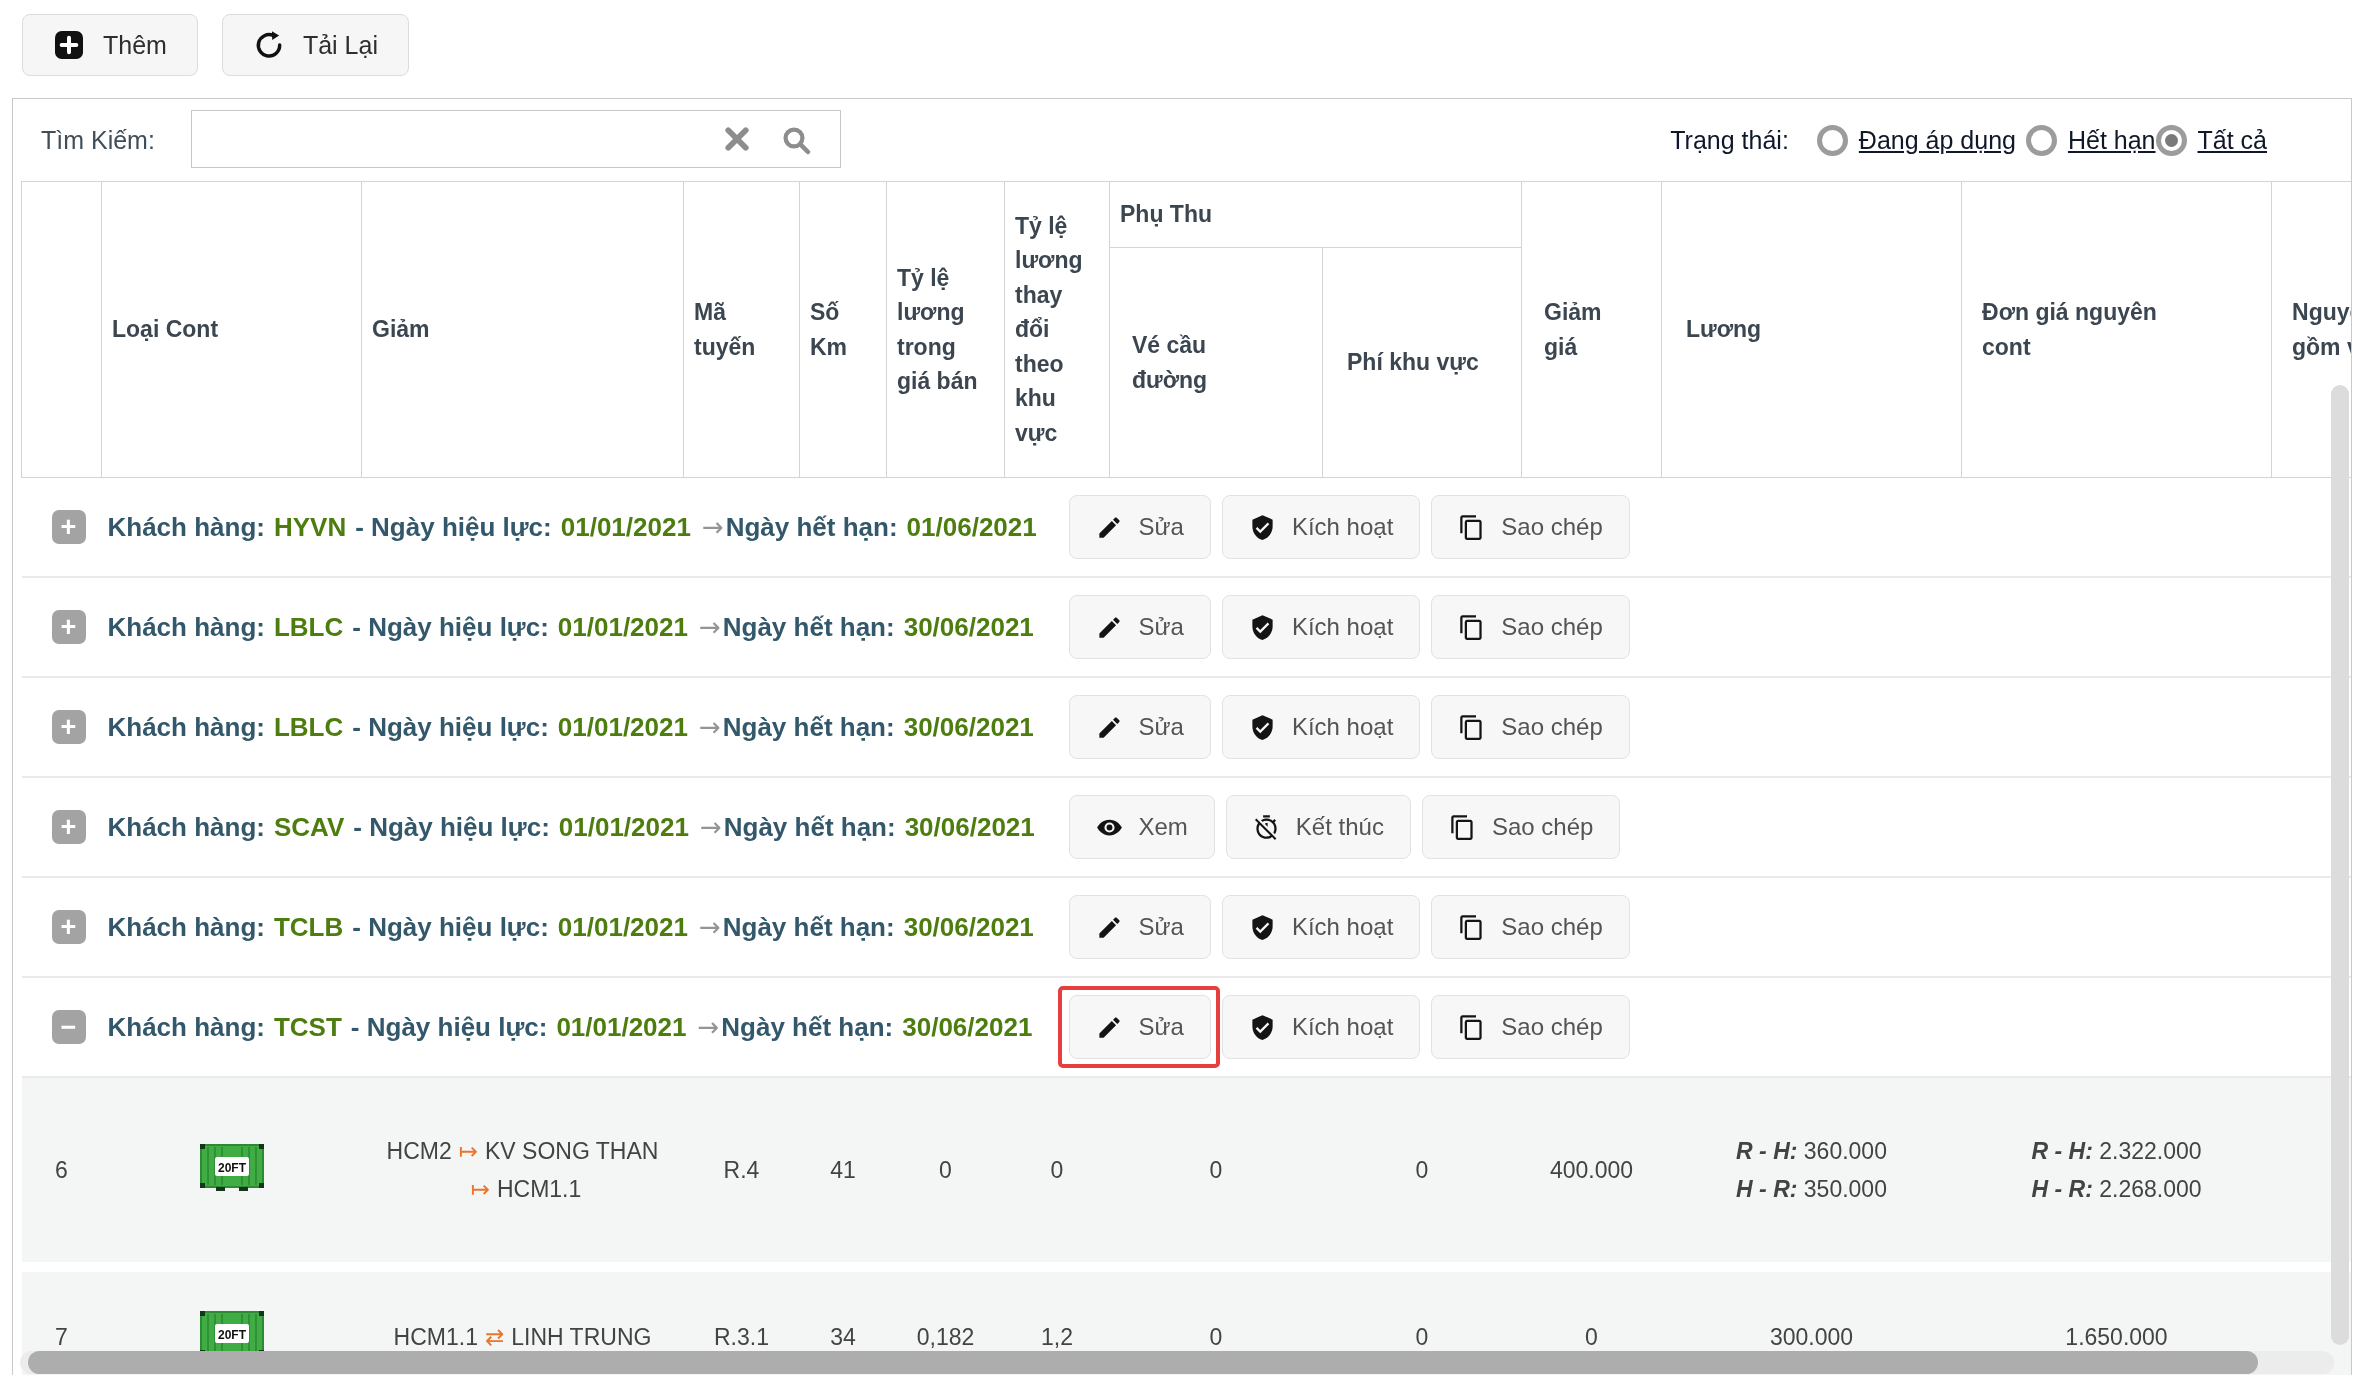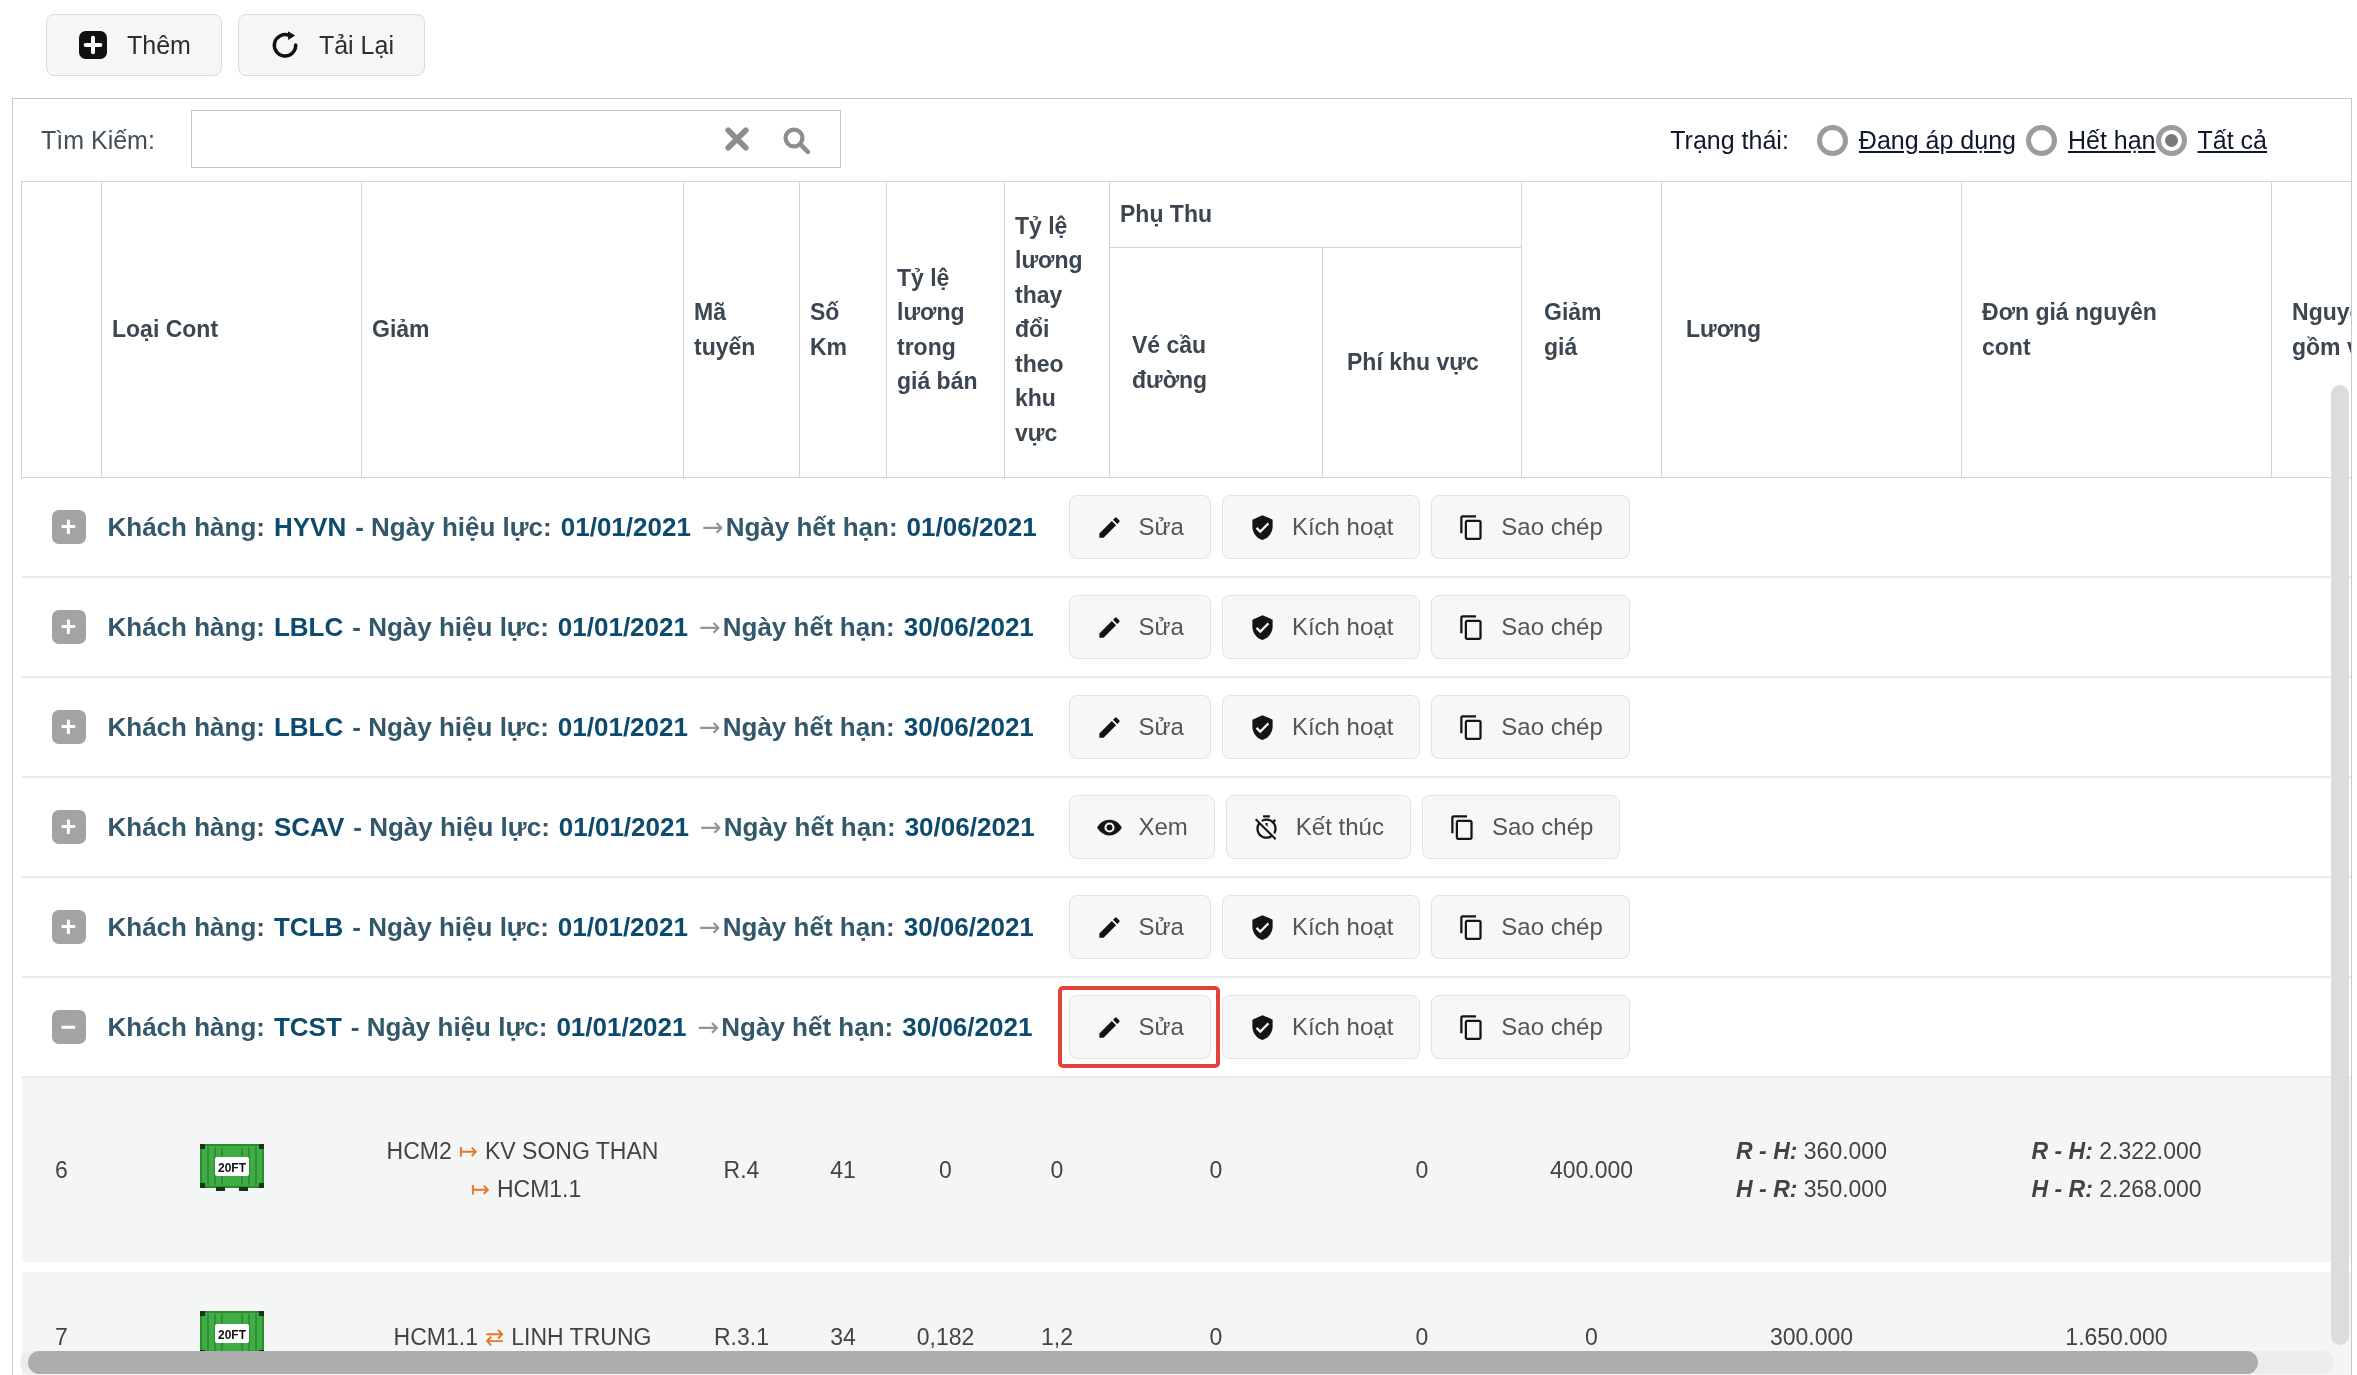--- a/index.html
+++ b/index.html
@@ -1,20 +1,20 @@
 <!DOCTYPE html>
 <html><head>
 <meta charset="utf-8">
 <style>
   html,body{margin:0;padding:0;background:#fff;overflow:hidden;}
   #screen{position:relative;width:2357px;height:1375px;background:#fff;
           font-family:"Liberation Sans","DejaVu Sans",sans-serif;overflow:hidden;}
 
   
-  .toolbar{position:absolute;top:14px;left:22px;display:flex;gap:16px;z-index:2;margin-left:24px;}
+  .toolbar{position:absolute;top:14px;left:22px;display:flex;gap:24px;z-index:2;}
   .tbtn{display:inline-flex;align-items:center;gap:18px;height:62px;padding:0 30px;
         background:#f6f6f6;border:1px solid #dcdcdc;border-radius:8px;
         font-size:25px;color:#2e2e2e;cursor:pointer;}
   .tbtn svg{display:block;}
 
   
   .panel{position:absolute;left:12px;top:98px;width:2340px;height:1285px;
          border:1px solid #c9c9c9;border-bottom:none;background:#fff;overflow:hidden;box-sizing:border-box;}
 
   
@@ -58,21 +58,21 @@
 
   
   tr.group td{position:relative;background:#fff;border:none;border-bottom:2px solid #eaeaea;
               height:98px;padding:0;}
   .gwrap{display:flex;align-items:center;height:100%;padding-left:30px;}
   .gx{width:34px;height:34px;border-radius:7px;background:#a3a3a3;color:#fff;
       font-size:27px;font-weight:700;display:flex;align-items:center;justify-content:center;
       margin-right:22px;cursor:pointer;line-height:1;flex:none;}
   .gtext{font-size:26px;font-weight:700;color:#33586b;white-space:nowrap;}
   .gtext span{margin-right:9px;}
-  .gtext .o{color:#0c4a6e;}
+  .gtext .o{color:#4d7c0f;}
   .gtext .ar{color:#949494;font-weight:400;font-family:"DejaVu Sans",sans-serif;margin:0 2px;}
   .gactions{position:absolute;left:1047px;top:50%;transform:translateY(-50%);
             display:flex;gap:11px;align-items:center;}
   .abtn{display:inline-flex;align-items:center;gap:16px;height:64px;padding:0 26px;
         background:#f7f7f7;border:1px solid #e2e2e2;border-radius:8px;
         font-size:24px;color:#545454;cursor:pointer;white-space:nowrap;}
   .abtn svg{display:block;flex:none;}
   .hlwrap{position:relative;display:inline-flex;}
   .hl{position:absolute;left:-11px;top:-9px;right:-9px;bottom:-9px;
       border:4px solid #e5403d;border-radius:5px;pointer-events:none;}

